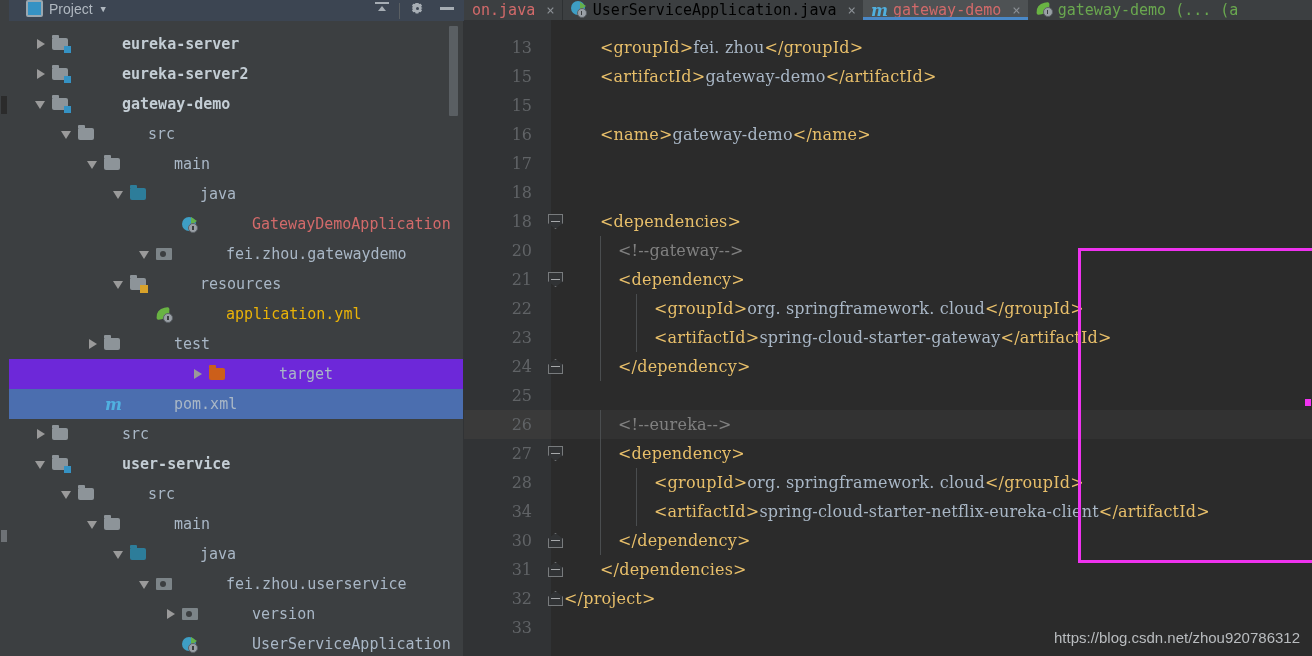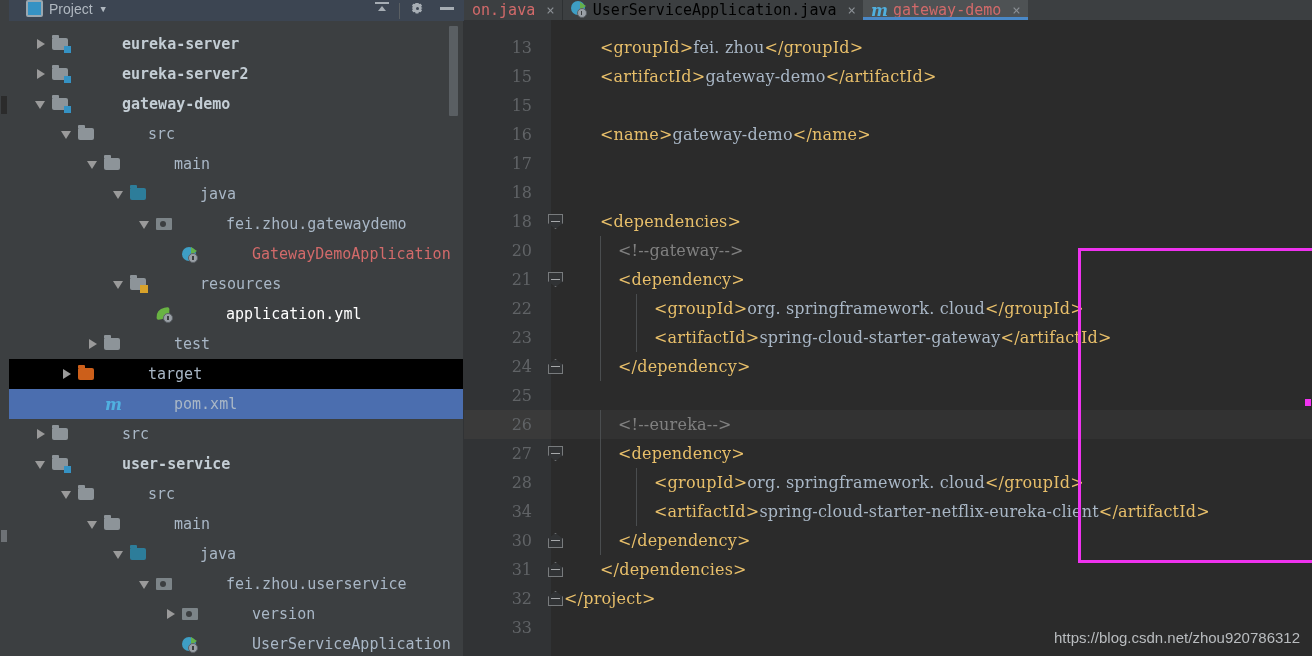--- a/index.html
+++ b/index.html
@@ -49,21 +49,21 @@
   .ic-gear::after{content:"";position:absolute;left:6px;top:6px;width:3px;height:3px;border-radius:50%;background:#3c4552;}
   .ic-min{width:14px;height:3px;background:#a6adb4;}
 
   .tree{position:absolute;top:21px;left:0;right:0;bottom:0;background:#3c3f41;padding-top:8px;}
   .row{
     position:relative;height:30px;display:flex;align-items:center;
     color:#a9b7c6;font-size:15px;white-space:nowrap;
     font-family:"DejaVu Sans Mono","Liberation Mono",monospace;
   }
   .row.sel{background:#4b6eaf;}
-  .row.hl{background:#000000;}
+  .row.hl{background:#6d28d9;justify-content:center;}
   .arrow{width:11px;height:11px;flex:0 0 11px;position:relative;}
   .arrow.closed::after{content:"";position:absolute;left:2px;top:0;
     border-top:5.5px solid transparent;border-bottom:5.5px solid transparent;border-left:8px solid #9a9a9a;}
   .arrow.open::after{content:"";position:absolute;left:0;top:2px;
     border-left:5.5px solid transparent;border-right:5.5px solid transparent;border-top:8px solid #9a9a9a;}
   .arrow.none::after{content:none;}
   .ic{width:18px;height:16px;flex:0 0 18px;position:relative;margin-left:6px;margin-right:5px;}
   
   .f-plain{position:absolute;left:0;top:2px;width:16px;height:12px;background:#8d9499;border-radius:1px 2px 2px 2px;}
   .f-plain::before{content:"";position:absolute;left:0;top:-3px;width:7px;height:3px;background:#8d9499;border-radius:1px 1px 0 0;}
@@ -86,21 +86,21 @@
   .boot-tri{position:absolute;left:9px;top:1px;border-top:4px solid transparent;border-bottom:4px solid transparent;border-left:6px solid #64b14b;}
   .boot-sub{position:absolute;left:6px;top:7px;width:10px;height:10px;border-radius:50%;background:#9aa0a6;border:1.5px solid #5c6166;box-sizing:border-box;}
   .boot-sub::after{content:"";position:absolute;left:3px;top:1.5px;width:1.5px;height:4px;background:#3c3f41;}
   
   .ic-leaf{position:absolute;left:0;top:1px;width:17px;height:15px;}
   .leaf-body{position:absolute;left:0;top:1px;width:14px;height:11px;background:#69b343;border-radius:10px 2px 10px 2px;transform:rotate(-8deg);}
   
   .ic-m{position:absolute;left:1px;top:0;color:#50b0e0;font-size:16px;font-style:italic;font-weight:700;line-height:17px;font-family:"DejaVu Serif","Liberation Serif",serif;}
   .lbl{line-height:1;margin-left:47px;}
   .c-class{color:#d26a6a;}
-  .c-yml{color:#ffffff;}
+  .c-yml{color:#eab308;}
   .c-pom{color:#a9b7c6;}
   .c-mod{color:#c3cdd4;font-weight:700;}
 
   .panel-scroll{position:absolute;right:6px;top:26px;width:9px;height:90px;background:#5a5f63;border-radius:1px;}
   .panel-edge{position:absolute;right:0;top:21px;width:1px;height:635px;background:#313335;}
 
   
   .editor{position:absolute;left:464px;top:0;right:0;bottom:0;background:#2b2b2b;overflow:hidden;}
   .tabbar{position:relative;height:20px;background:#3c3f41;display:flex;align-items:flex-end;overflow:hidden;}
   .tab{
@@ -243,38 +243,38 @@
         </div>
         <div class="row">
           <span style="display:inline-block;width:104px"></span>
           <span class="arrow open"></span>
           <span class="ic">
             <span class="f-blue"></span>
           </span>
           <span class="lbl ">java</span>
         </div>
         <div class="row">
-          <span style="display:inline-block;width:130px"></span>
-          <span class="arrow open"></span>
-          <span class="ic">
-            <span class="f-pkg"></span>
-          </span>
-          <span class="lbl ">fei.zhou.gatewaydemo</span>
-        </div>
-        <div class="row">
           <span style="display:inline-block;width:156px"></span>
           <span class="arrow none"></span>
           <span class="ic">
             <span class="ic-boot">
               <span class="boot-circle"></span>
               <span class="boot-tri"></span>
               <span class="boot-sub"></span>
             </span>
           </span>
           <span class="lbl c-class">GatewayDemoApplication</span>
+        </div>
+        <div class="row">
+          <span style="display:inline-block;width:130px"></span>
+          <span class="arrow open"></span>
+          <span class="ic">
+            <span class="f-pkg"></span>
+          </span>
+          <span class="lbl ">fei.zhou.gatewaydemo</span>
         </div>
         <div class="row">
           <span style="display:inline-block;width:104px"></span>
           <span class="arrow open"></span>
           <span class="ic">
             <span class="f-plain"></span>
             <span class="f-res-badge"></span>
           </span>
           <span class="lbl ">resources</span>
         </div>
@@ -400,20 +400,29 @@
             <span class="boot-tri"></span>
             <span class="boot-sub"></span>
           </span>
           <span class="">UserServiceApplication.java</span>
           <span class="x">×</span>
         </div>
         <div class="tab active">
           <span class="tabicon"><span class="m-glyph">m</span></span>
           <span class="t-red">gateway-demo</span>
           <span class="x">×</span>
+        </div>
+        <div class="tab">
+          <span class="tabicon">
+            <span class="ic-leaf">
+              <span class="leaf-body"></span>
+            </span>
+            <span class="boot-sub" style="left:7px;top:6px;"></span>
+          </span>
+          <span class="t-green">gateway-demo (... (a</span>
         </div>
       </div>
     <div class="code-area">
       <div class="gutter"></div>
       <div class="fold-col">
         <div class="fold-line"></div>
       </div>
       <div class="codebg"></div>
       <div id="lines">
           <div class="lrow" style="top: 13px;">

